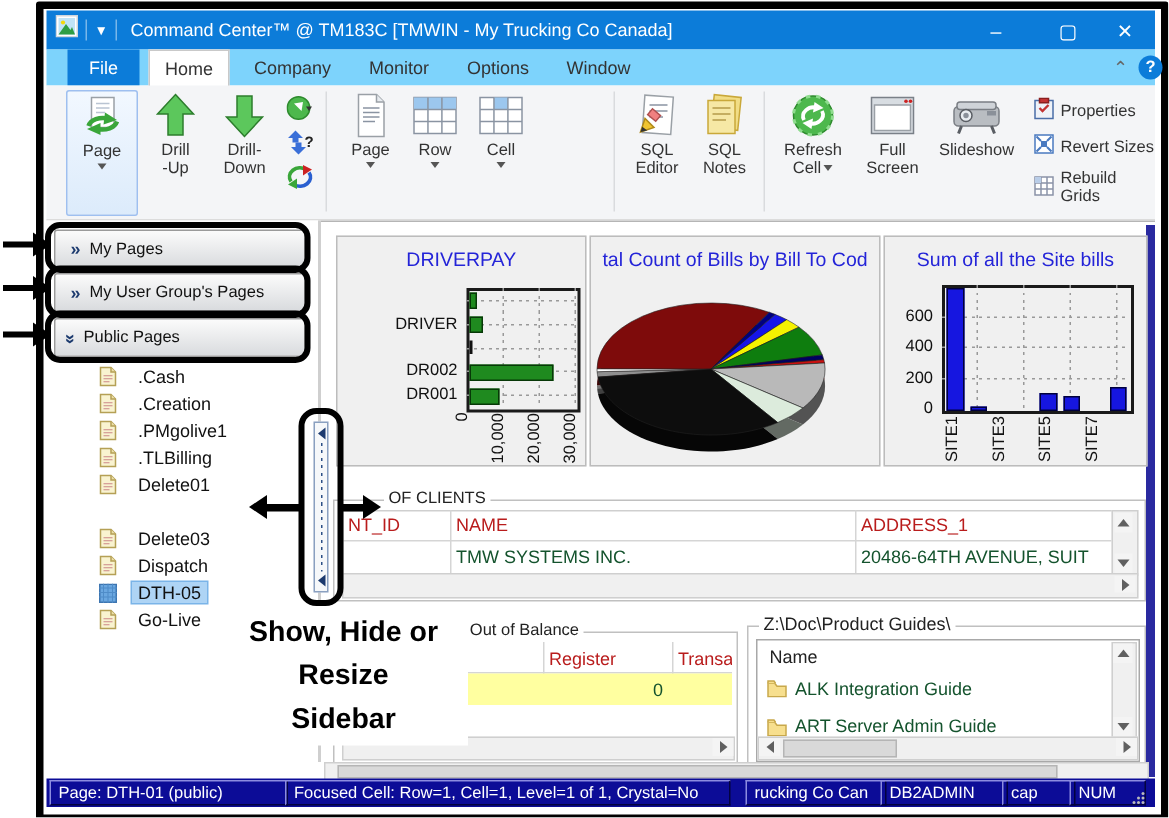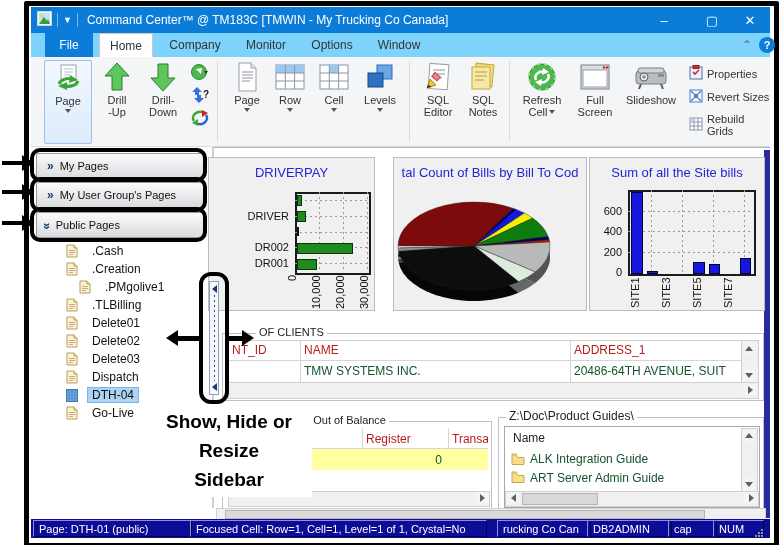--- a/index.html
+++ b/index.html
@@ -216,30 +216,20 @@
       <div class="ric">
         <svg width="30" height="30" viewBox="0 0 30 30">
             <rect x="1" y="3" width="28" height="24" fill="#fff" stroke="#8a94a2"></rect>
             <rect x="10.3" y="3" width="9.3" height="8" fill="#9cc7ee"></rect>
             <path d="M1 11h28M1 19h28M10.3 3v24M19.6 3v24" stroke="#8a94a2" fill="none"></path>
           </svg>
       </div>
       <span>Cell</span>
       <span class="caret"></span>
     </div>
-    <div class="rbtn" style="left:328px;width:42px;">
-      <div class="ric">
-        <svg width="30" height="30" viewBox="0 0 30 30">
-            <rect x="12" y="3" width="15" height="14" fill="#6aa6e8" stroke="#2f6fb8"></rect>
-            <rect x="3" y="11" width="15" height="14" fill="#2f72c4" stroke="#1b4a85"></rect>
-          </svg>
-      </div>
-      <span>Levels</span>
-      <span class="caret"></span>
-    </div>
     <div class="rsep" style="left:378px;"></div>
 
     <div class="rbtn" style="left:386px;width:42px;">
       <div class="ric">
         <svg width="30" height="30" viewBox="0 0 30 30">
             <rect x="6" y="2" width="19" height="25" fill="#fff" stroke="#9aa0a6" transform="rotate(4 15 15)"></rect>
             <path d="M10 8h12M10 12h12M10 16h9" stroke="#8a94a2" fill="none"></path>
             <polygon points="4,26 7,17 13,23" fill="#f0c430" stroke="#b08a1a"></polygon>
             <polygon points="4,26 5.2,22.5 8.5,25" fill="#333"></polygon>
             <rect x="10" y="12" width="7" height="5" transform="rotate(40 13 14)" fill="#f08080" stroke="#b05050"></rect>
@@ -347,21 +337,21 @@
     <span class="chv">»</span>
     <span>My User Group's Pages</span>
   </div>
   <div class="sbbtn" style="top:212px;">
     <span class="chv down">»</span>
     <span>Public Pages</span>
   </div>
 
   <div id="tree-host"></div>
 
-  <div class="panel" id="panel-driverpay" style="left:208px;top:157px;width:165px;height:152px;">
+  <div class="panel" id="panel-driverpay" style="left:224px;top:157px;width:165px;height:152px;">
     <div class="ctitle">DRIVERPAY</div>
   <div class="plot" style="left: 86px; top: 34px; width: 72px; height: 79px;"></div>
       <div class="gridv" style="left: 110px; top: 34px; height: 79px;"></div>
       <div class="gridv" style="left: 134px; top: 34px; height: 79px;"></div>
       <div class="gridv" style="left: 158px; top: 34px; height: 79px;"></div>
       <div class="gridh" style="left: 86px; top: 41.9px; width: 72px;"></div>
       <div class="hb" style="left: 88px; top: 37.4px; width: 3.36px; height: 9px;"></div>
       <div class="gridh" style="left: 86px; top: 57.7px; width: 72px;"></div>
       <div class="hb" style="left: 88px; top: 53.2px; width: 6.96px; height: 9px;"></div>
       <div class="catlab" style="left: 2px; top: 51.7px; width: 78px;">DRIVER</div>
@@ -483,21 +473,21 @@
     <div id="guides-host">
         <div class="abs" style="left: 6px; top: 22px; width: 230px; height: 20px; display: flex; align-items: center; gap: 5px; font-size: 12px;">
           <span style="display: flex;">
             <svg width="14" height="12" viewBox="0 0 14 12">
               <path d="M1 2.5h4.5l1.5 2H13v7H1z" fill="#f7df8e" stroke="#c8a84b"></path>
               <path d="M1 2.5V1h4l1 1.5" fill="#f7df8e" stroke="#c8a84b"></path>
             </svg>
           </span>
           <span class="bluetxt">ALK Integration Guide</span>
         </div>
-        <div class="abs" style="left: 6px; top: 44px; width: 230px; height: 20px; display: flex; align-items: flex-start; gap: 5px; font-size: 12px;">
+        <div class="abs" style="left: 6px; top: 44px; width: 230px; height: 20px; display: flex; align-items: flex-end; gap: 5px; font-size: 12px;">
           <span style="display: flex;">
             <svg width="14" height="12" viewBox="0 0 14 12">
               <path d="M1 2.5h4.5l1.5 2H13v7H1z" fill="#f7df8e" stroke="#c8a84b"></path>
               <path d="M1 2.5V1h4l1 1.5" fill="#f7df8e" stroke="#c8a84b"></path>
             </svg>
           </span>
           <span class="bluetxt">ART Server Admin Guide</span>
         </div>
       </div>
     <div class="scroll" style="right:1px;top:1px;width:15px;height:62px;">
@@ -586,21 +576,21 @@
     <div class="treerow" style="top: 260px; width: 130px;">
       <span style="display: flex; margin-right: 5px;">
         <svg width="12" height="14" viewBox="0 0 12 14">
           <path d="M1 1h7l3 3v9H1z" fill="#f9f3d0" stroke="#b5a055"></path>
           <path d="M8 1v3h3" fill="#ece0a8" stroke="#b5a055"></path>
           <path d="M3 6.5h6M3 8.5h6M3 10.5h4" stroke="#cc8888" stroke-width="0.8"></path>
         </svg>
       </span>
       <span class="lbl">.Creation</span>
     </div>
-    <div class="treerow" style="top: 278px; width: 130px; margin-left: 13px;">
+    <div class="treerow" style="top: 278px; width: 130px;">
       <span style="display: flex; margin-right: 5px;">
         <svg width="12" height="14" viewBox="0 0 12 14">
           <path d="M1 1h7l3 3v9H1z" fill="#f9f3d0" stroke="#b5a055"></path>
           <path d="M8 1v3h3" fill="#ece0a8" stroke="#b5a055"></path>
           <path d="M3 6.5h6M3 8.5h6M3 10.5h4" stroke="#cc8888" stroke-width="0.8"></path>
         </svg>
       </span>
       <span class="lbl">.PMgolive1</span>
     </div>
     <div class="treerow" style="top: 296px; width: 130px;">
@@ -615,30 +605,20 @@
     </div>
     <div class="treerow" style="top: 314px; width: 130px;">
       <span style="display: flex; margin-right: 5px;">
         <svg width="12" height="14" viewBox="0 0 12 14">
           <path d="M1 1h7l3 3v9H1z" fill="#f9f3d0" stroke="#b5a055"></path>
           <path d="M8 1v3h3" fill="#ece0a8" stroke="#b5a055"></path>
           <path d="M3 6.5h6M3 8.5h6M3 10.5h4" stroke="#cc8888" stroke-width="0.8"></path>
         </svg>
       </span>
       <span class="lbl">Delete01</span>
-    </div>
-    <div class="treerow" style="top: 332px; width: 130px;">
-      <span style="display: flex; margin-right: 5px;">
-        <svg width="12" height="14" viewBox="0 0 12 14">
-          <path d="M1 1h7l3 3v9H1z" fill="#f9f3d0" stroke="#b5a055"></path>
-          <path d="M8 1v3h3" fill="#ece0a8" stroke="#b5a055"></path>
-          <path d="M3 6.5h6M3 8.5h6M3 10.5h4" stroke="#cc8888" stroke-width="0.8"></path>
-        </svg>
-      </span>
-      <span class="lbl">Delete02</span>
     </div>
     <div class="treerow" style="top: 350px; width: 130px;">
       <span style="display: flex; margin-right: 5px;">
         <svg width="12" height="14" viewBox="0 0 12 14">
           <path d="M1 1h7l3 3v9H1z" fill="#f9f3d0" stroke="#b5a055"></path>
           <path d="M8 1v3h3" fill="#ece0a8" stroke="#b5a055"></path>
           <path d="M3 6.5h6M3 8.5h6M3 10.5h4" stroke="#cc8888" stroke-width="0.8"></path>
         </svg>
       </span>
       <span class="lbl">Delete03</span>
@@ -653,21 +633,21 @@
       </span>
       <span class="lbl">Dispatch</span>
     </div>
     <div class="treerow sel" style="top: 386px; width: 130px;">
       <span style="display: flex; margin-right: 5px;">
         <svg width="12" height="13" viewBox="0 0 12 13">
           <rect x="0.5" y="0.5" width="11" height="12" fill="#6aa7e0" stroke="#3d75b0"></rect>
           <path d="M0 3h12M0 6h12M0 9h12M3 0v13M6 0v13M9 0v13" stroke="#4f8cc8" stroke-width="0.7"></path>
         </svg>
       </span>
-      <span class="lbl">DTH-04</span>
+      <span class="lbl">DTH-05</span>
     </div>
     <div class="treerow" style="top: 404px; width: 130px;">
       <span style="display: flex; margin-right: 5px;">
         <svg width="12" height="14" viewBox="0 0 12 14">
           <path d="M1 1h7l3 3v9H1z" fill="#f9f3d0" stroke="#b5a055"></path>
           <path d="M8 1v3h3" fill="#ece0a8" stroke="#b5a055"></path>
           <path d="M3 6.5h6M3 8.5h6M3 10.5h4" stroke="#cc8888" stroke-width="0.8"></path>
         </svg>
       </span>
       <span class="lbl">Go-Live</span>

